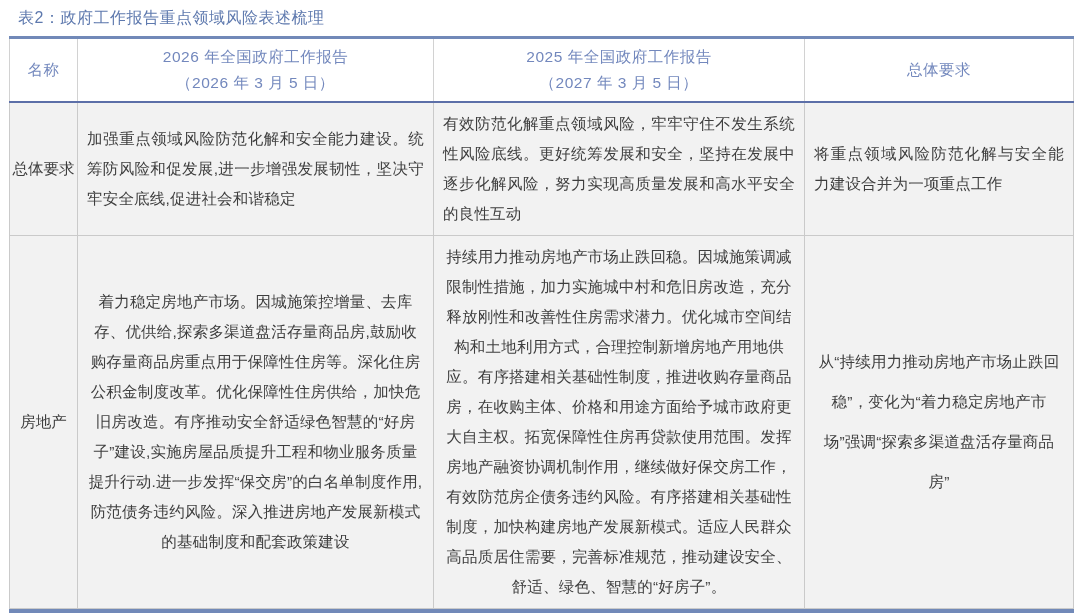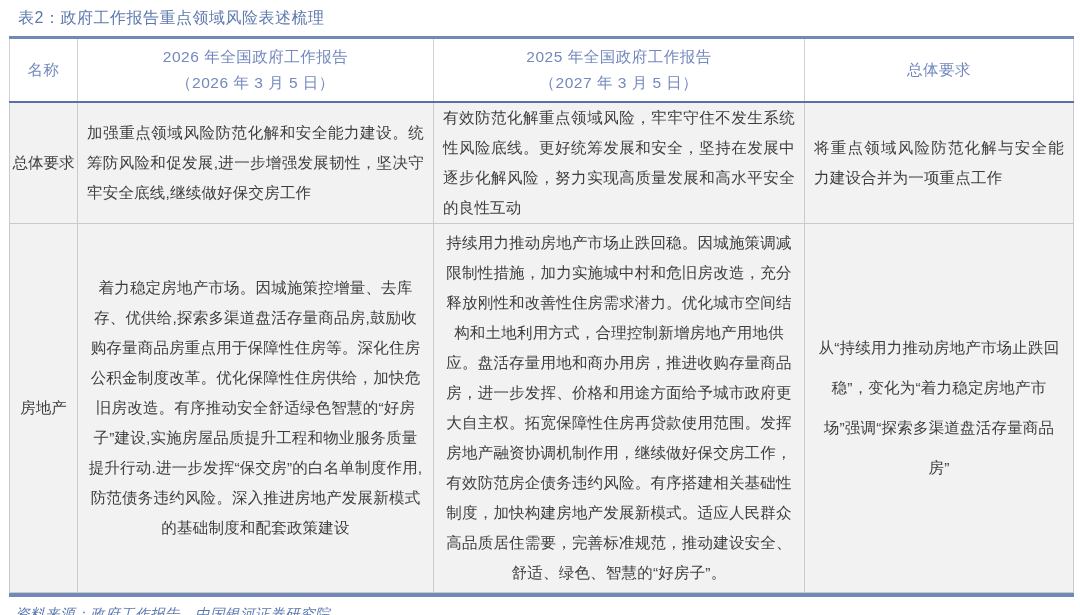--- a/index.html
+++ b/index.html
@@ -51,21 +51,21 @@
     border-bottom: 2px solid #5C6FA8;
     letter-spacing: 0.5px;
   }
   th .hline { line-height: 26px; }
   td {
     background: #F2F2F2;
     color: #3E3E3E;
     font-size: 15.5px;
     line-height: 30px;
     vertical-align: middle;
-    padding: 0 9px;
+    padding: 6px 9px;
     border: 1px solid #CACACA;
     text-align: justify;
     text-justify: inter-ideograph;
     letter-spacing: 0.2px;
   }
   td.name-cell {
     text-align: center;
     padding: 4px 2px;
     letter-spacing: 0;
     font-family: Liberation Serif, serif;
@@ -110,28 +110,28 @@
             <div class="hline">（2027 年 3 月 5 日）</div>
           </th>
           <th>
             <div class="hline">总体要求</div>
           </th>
         </tr>
       </thead>
       <tbody>
         <tr class="row-general">
           <td class="name-cell">总体要求</td>
-          <td>加强重点领域风险防范化解和安全能力建设。统筹防风险和促发展,进一步增强发展韧性，坚决守牢安全底线,继续做好保交房工作</td>
+          <td>加强重点领域风险防范化解和安全能力建设。统筹防风险和促发展,进一步增强发展韧性，坚决守牢安全底线,促进社会和谐稳定</td>
           <td>有效防范化解重点领域风险，牢牢守住不发生系统性风险底线。更好统筹发展和安全，坚持在发展中逐步化解风险，努力实现高质量发展和高水平安全的良性互动</td>
           <td>将重点领域风险防范化解与安全能力建设合并为一项重点工作</td>
         </tr>
         <tr class="row-realestate">
           <td class="name-cell">房地产</td>
           <td>着力稳定房地产市场。因城施策控增量、去库存、优供给,探索多渠道盘活存量商品房,鼓励收购存量商品房重点用于保障性住房等。深化住房公积金制度改革。优化保障性住房供给，加快危旧房改造。有序推动安全舒适绿色智慧的“好房子”建设,实施房屋品质提升工程和物业服务质量提升行动.进一步发挥“保交房”的白名单制度作用,防范债务违约风险。深入推进房地产发展新模式的基础制度和配套政策建设</td>
-          <td>持续用力推动房地产市场止跌回稳。因城施策调减限制性措施，加力实施城中村和危旧房改造，充分释放刚性和改善性住房需求潜力。优化城市空间结构和土地利用方式，合理控制新增房地产用地供应。盘活存量用地和商办用房，推进收购存量商品房，进一步发挥、价格和用途方面给予城市政府更大自主权。拓宽保障性住房再贷款使用范围。发挥房地产融资协调机制作用，继续做好保交房工作，有效防范房企债务违约风险。有序搭建相关基础性制度，加快构建房地产发展新模式。适应人民群众高品质居住需要，完善标准规范，推动建设安全、舒适、绿色、智慧的“好房子”。</td>
+          <td>持续用力推动房地产市场止跌回稳。因城施策调减限制性措施，加力实施城中村和危旧房改造，充分释放刚性和改善性住房需求潜力。优化城市空间结构和土地利用方式，合理控制新增房地产用地供应。有序搭建相关基础性制度，推进收购存量商品房，在收购主体、价格和用途方面给予城市政府更大自主权。拓宽保障性住房再贷款使用范围。发挥房地产融资协调机制作用，继续做好保交房工作，有效防范房企债务违约风险。有序搭建相关基础性制度，加快构建房地产发展新模式。适应人民群众高品质居住需要，完善标准规范，推动建设安全、舒适、绿色、智慧的“好房子”。</td>
           <td class="change-cell">从“持续用力推动房地产市场止跌回稳”，变化为“着力稳定房地产市场”强调“探索多渠道盘活存量商品房”</td>
         </tr>
       </tbody>
     </table>
   </div>
 
   <div class="source-note">资料来源：政府工作报告，中国银河证券研究院</div>
 
 </div>
 

